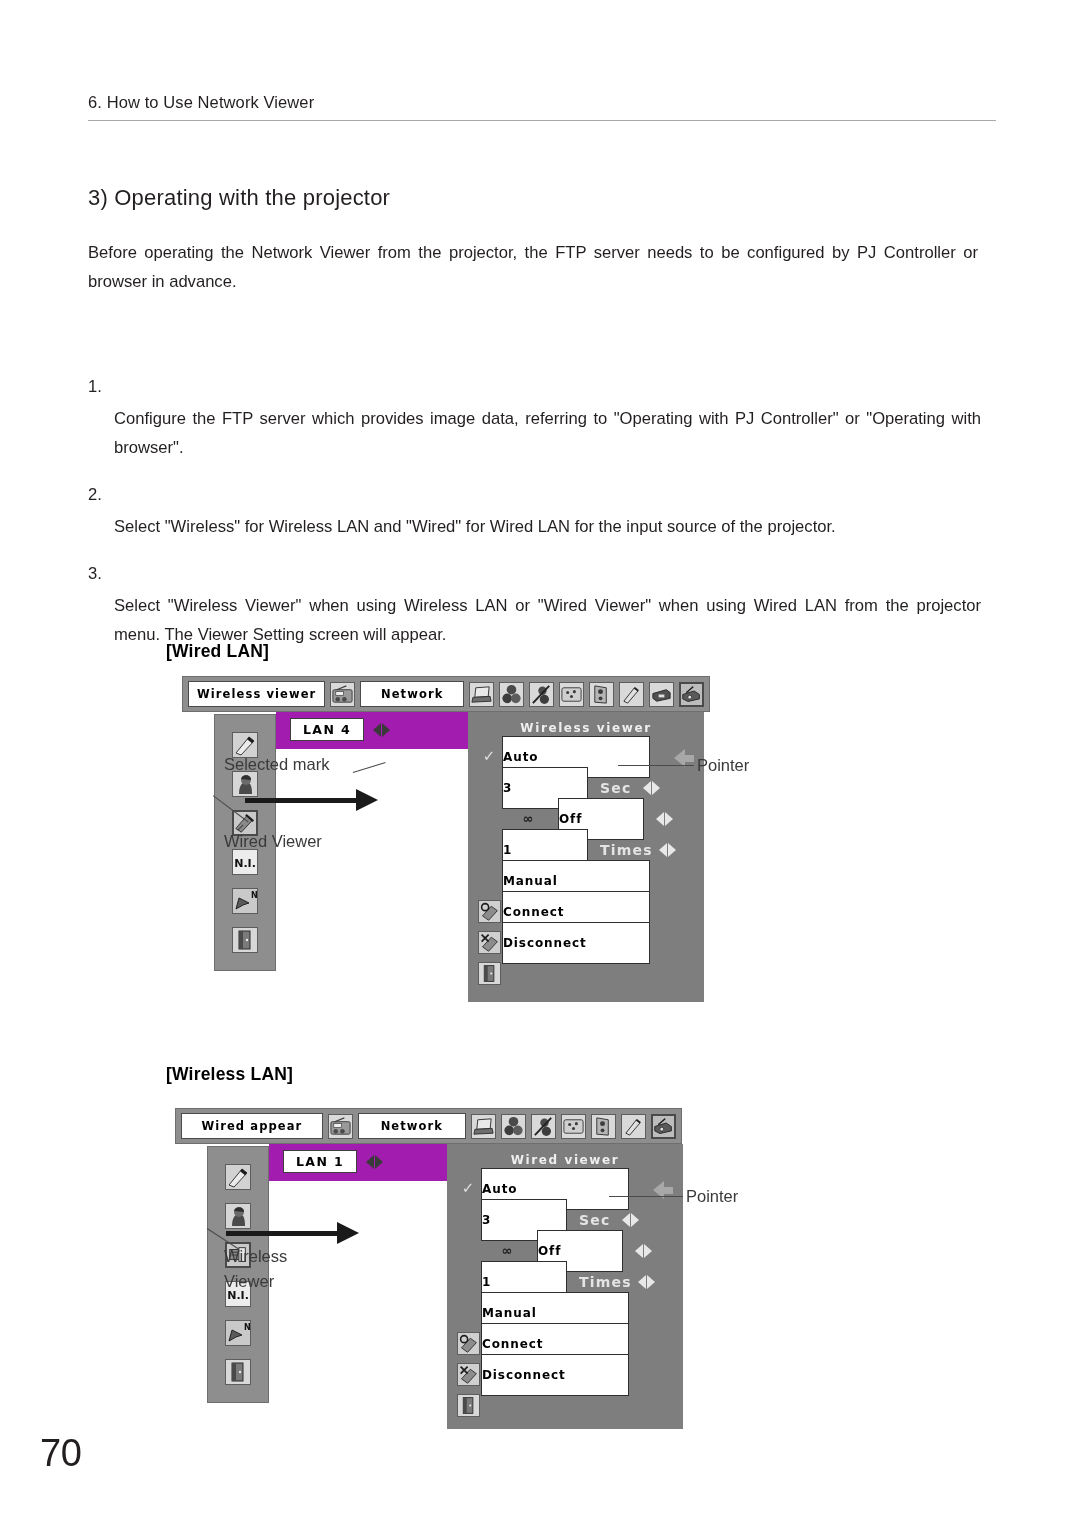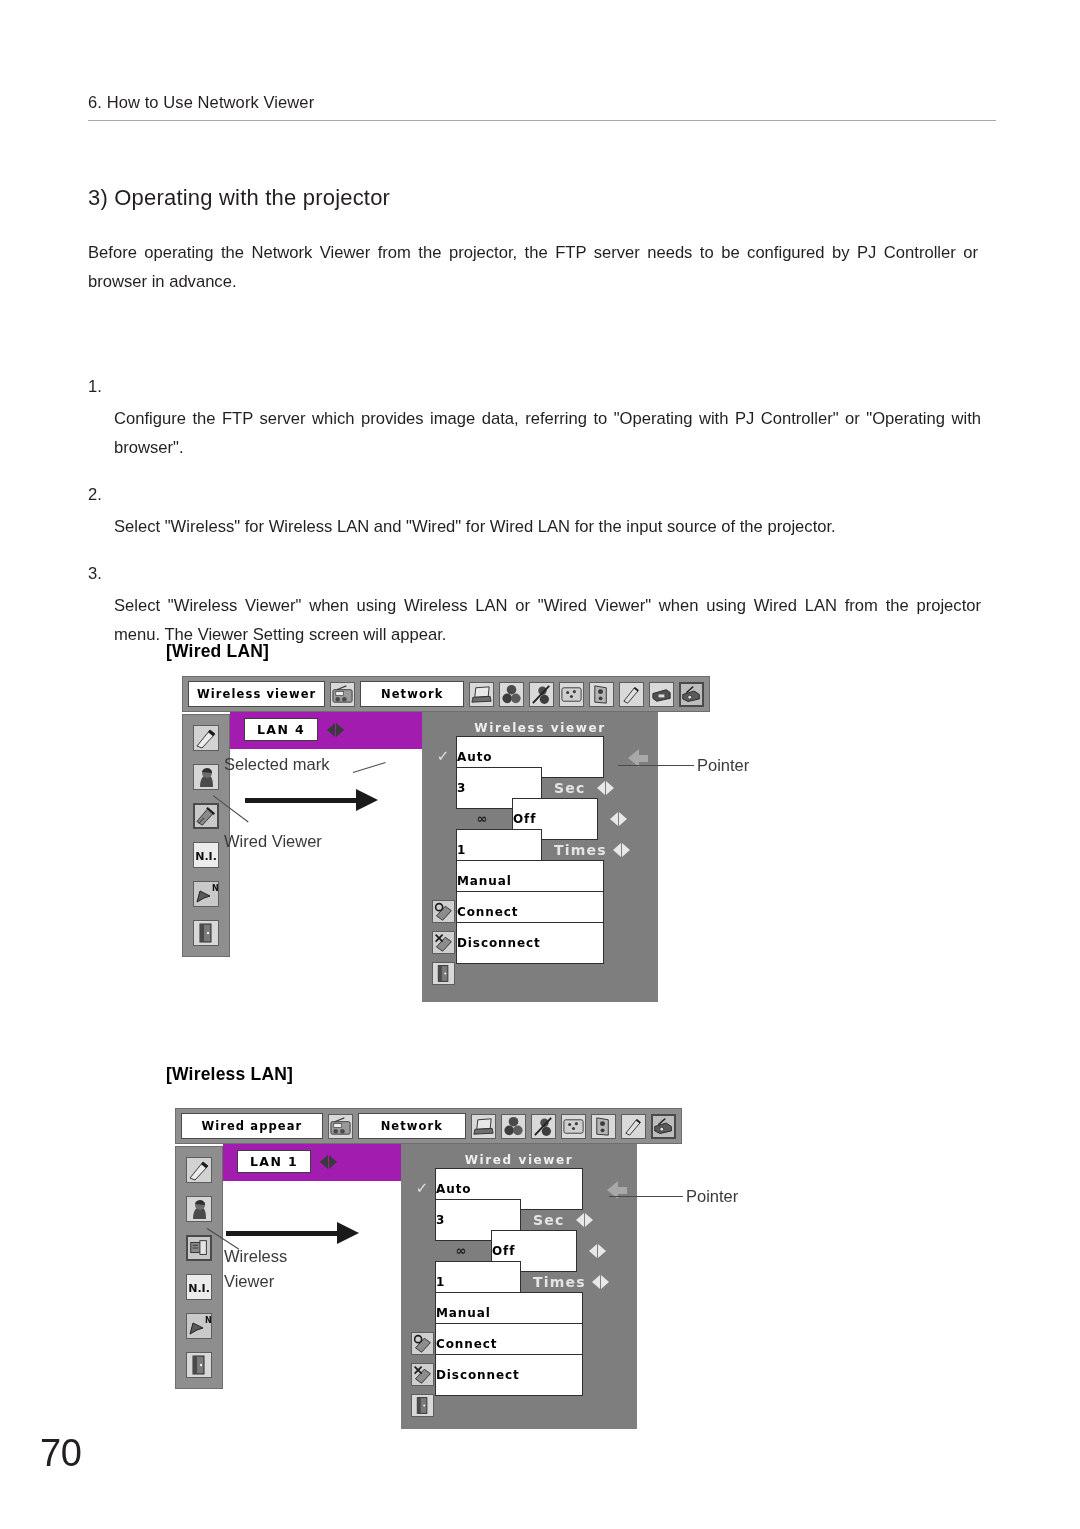--- a/index.html
+++ b/index.html
@@ -132,26 +132,27 @@
   }
   .osd-icon svg { display: block; width: 100%; height: 100%; }
 
   .osd-body {
     display: flex;
     align-items: flex-start;
   }
   .osd-sidebar {
     background: #8e8e8e;
     border: 1px solid #6e6e6e;
-    padding: 10px;
+    padding: 17px;
     display: flex;
     flex-direction: column;
     gap: 13px;
     box-sizing: border-box;
     margin-top: 2px;
+    margin-left: 32px;
   }
   .osd-sidebar .osd-icon {
     width: 26px;
     height: 26px;
     flex: 0 0 26px;
     background: #d2d2d2;
   }
 
   .osd-mid {
     position: relative;

